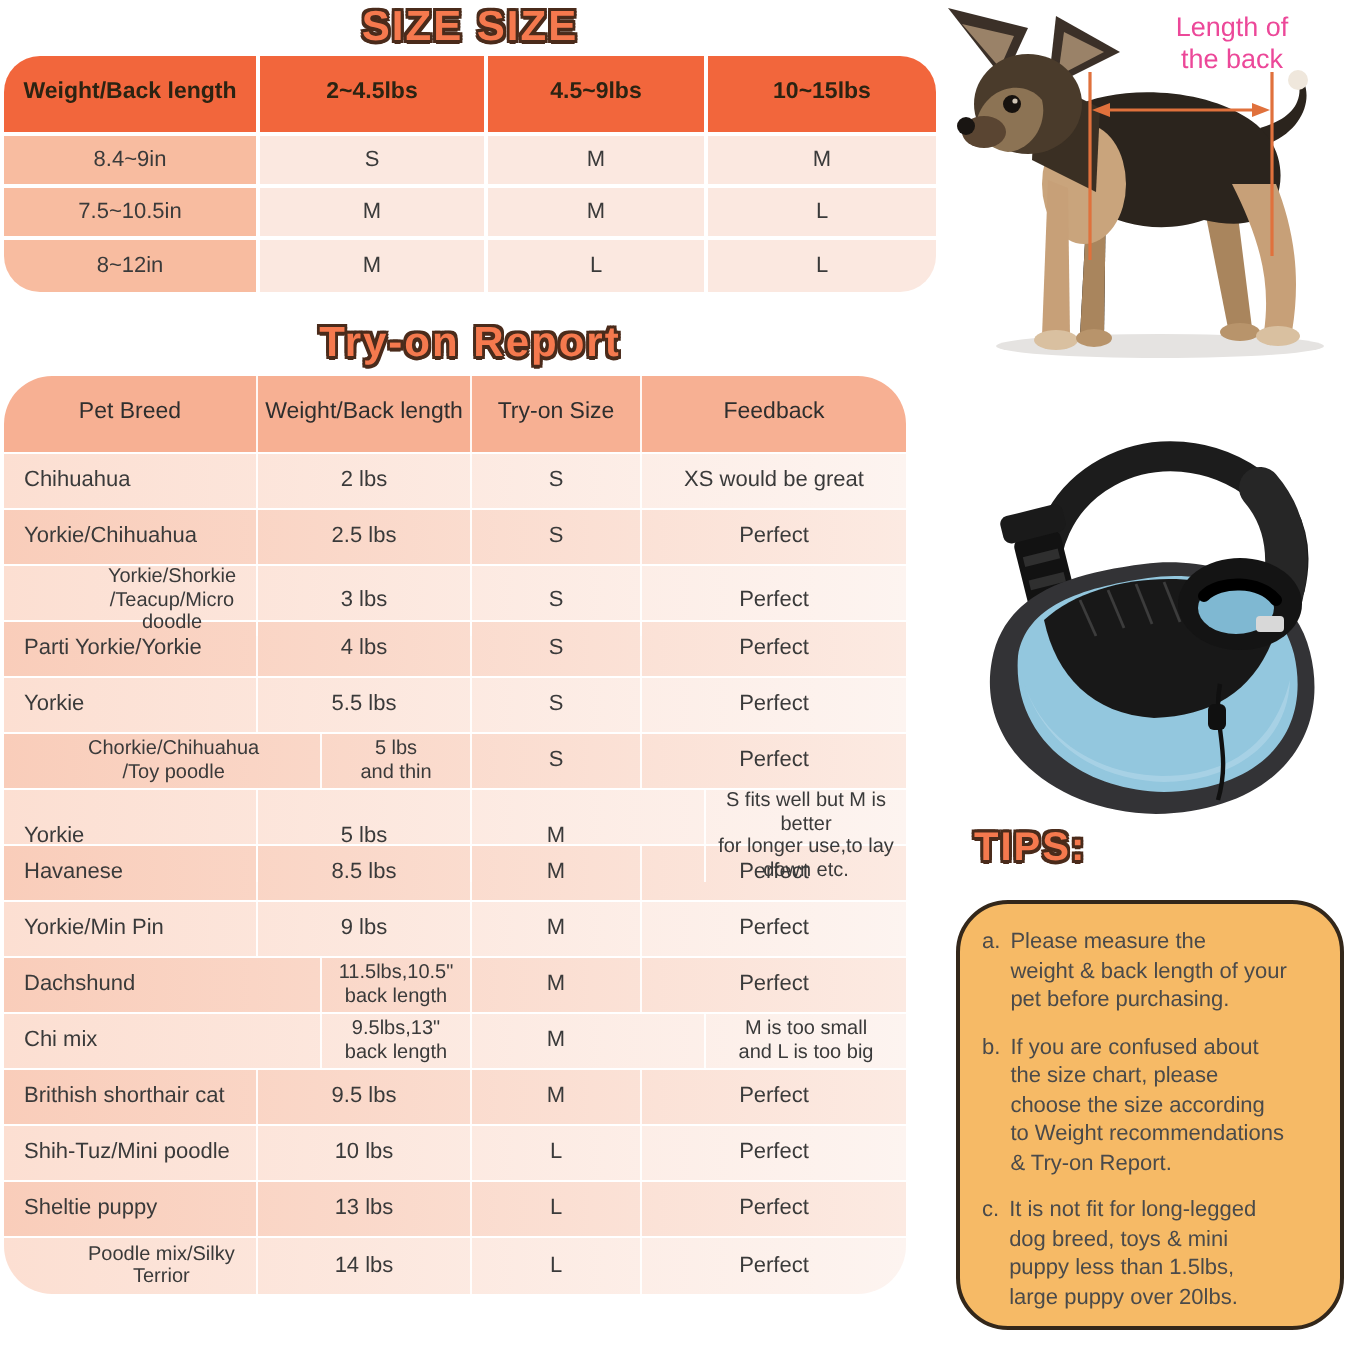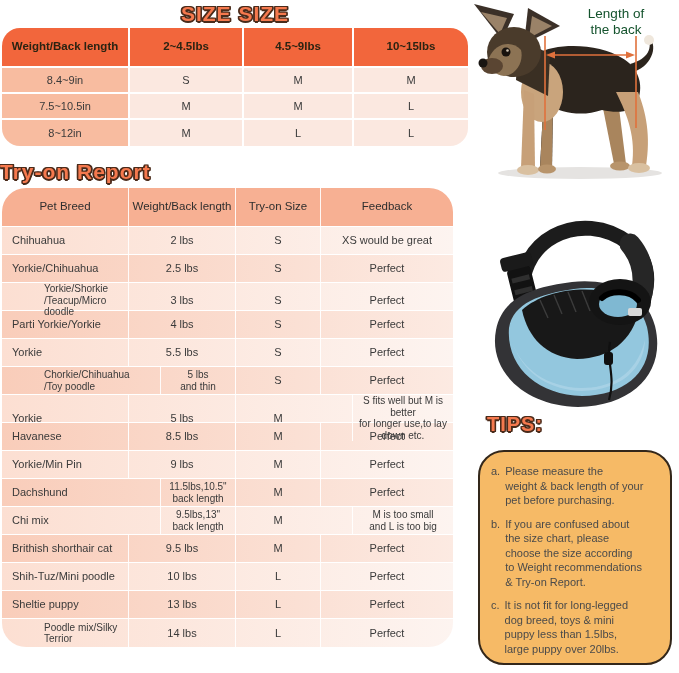--- a/index.html
+++ b/index.html
@@ -17,21 +17,21 @@
     font-weight:bold;
     letter-spacing:1px;
     color:#F5794E;
     text-shadow:
       -1.4px -1.4px 0 #4A2B1B, 1.4px -1.4px 0 #4A2B1B,
       -1.4px 1.4px 0 #4A2B1B, 1.4px 1.4px 0 #4A2B1B,
       -1.4px 0 0 #4A2B1B, 1.4px 0 0 #4A2B1B,
       0 -1.4px 0 #4A2B1B, 0 2.2px 0 #4A2B1B;
   }
   #size-title   { top:2px;  left:0; width:470px; text-align:center; font-size:21px; }
-  #tryon-title  { top:160px; left:0; width:470px; font-size:21px; }
+  #tryon-title  { top:160px; left:0; width:470px; text-align:center; font-size:21px; }
   #tips-title   { top:413px; left:487px; font-size:20px; }
 
   
   .tbl { position:absolute; border-radius:18px; overflow:hidden; }
   .row { display:grid; }
   .cell {
     display:flex; align-items:center; justify-content:center;
     text-align:center; white-space:pre-line;
     font-size:11px; color:#3A3A3A; line-height:1.15;
   }
@@ -53,30 +53,30 @@
   .to-row { grid-template-columns:126px 107px 85px 133px; border-bottom:1px solid #fff; }
   .to-row:last-child { border-bottom:none; }
   .to-row .cell { border-left:1px solid rgba(255,255,255,.9); }
   .to-row .cell:first-child { border-left:none; }
   .to-head { background:#F7B093; height:39px; }
   .to-head .cell { font-size:11.5px; color:#2E2E2E; }
   .to-body { height:28px; }
   .to-body:nth-child(even) { background:linear-gradient(90deg,#FCDFD2 0%,#FDF4F0 100%); }
   .to-body:nth-child(odd)  { background:linear-gradient(90deg,#F9CDBA 0%,#FCEAE2 100%); }
   .to-body .cell.breed {
-    justify-content:flex-start; text-align:left; padding-left:10px;
+    justify-content:flex-start; text-align:center; padding-left:10px;
   }
   .cell.sm { font-size:10px;margin-left:32px; }
 
   
   #dog-fig { position:absolute; left:468px; top:0; width:211px; height:184px; }
   #dog-fig svg { position:absolute; left:0; top:0; }
   #dog-label {
     position:absolute; left:96px; top:6px; width:104px;
-    text-align:center; color:#14532d; font-size:13.5px; line-height:1.2;
+    text-align:center; color:#ec4899; font-size:13.5px; line-height:1.2;
     white-space:pre-line;
   }
 
   
   #carrier-fig { position:absolute; left:482px; top:192px; width:190px; height:222px; }
 
   
   #tips-box {
     position:absolute; left:478px; top:450px; width:194px; height:215px;
     background:#F6BA66; border:2.5px solid #33271A; border-radius:26px;

